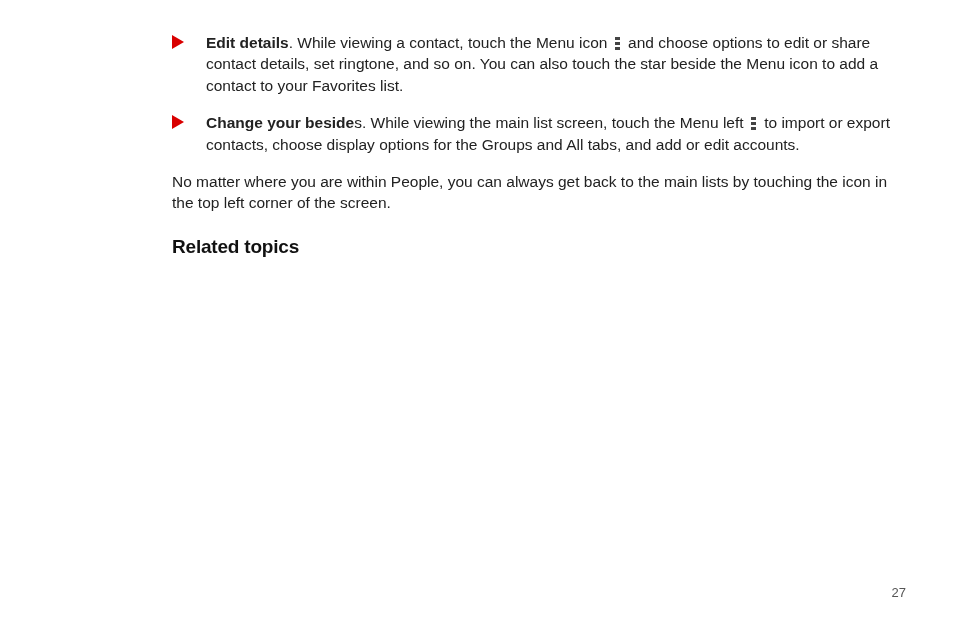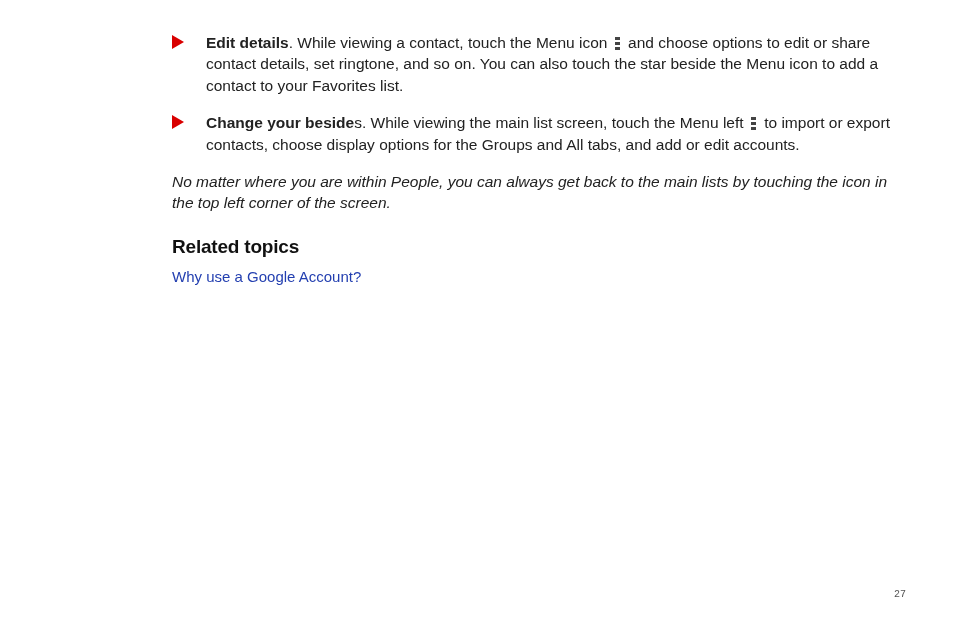--- a/index.html
+++ b/index.html
@@ -61,41 +61,39 @@
     height: 3px;
     background: #444;
     margin-bottom: 2px;
   }
   .menu-icon span:last-child { margin-bottom: 0; }
   p.body {
     font-size: 15.5px;
     line-height: 1.38;
     color: #222;
     margin: 0 0 20px 0;
-    font-style: italic;
   }
   h3.related {
     font-size: 19px;
     font-weight: 700;
     color: #111;
     margin: 22px 0 10px 0;
     letter-spacing: -0.2px;
   }
   a.link {
     font-size: 15px;
     color: #233fb0;
     text-decoration: none;
   }
   .page-number {
     position: absolute;
     right: 48px;
     bottom: 36px;
-    font-size: 10px;
+    font-size: 13px;
     color: #555;
-    font-family: Liberation Mono, monospace;
   }
 </style>
 </head>
 <body>
 
 <div class="page">
   <div class="content">
 
     <ul class="bullets">
       <li>
@@ -105,18 +103,17 @@
       <li>
         <span class="tri"></span>
         <span class="bold">Change your beside</span><span>s</span><span>. While viewing the main list screen, touch the Menu left </span><span class="menu-icon"><span></span><span></span><span></span></span><span> to import or export contacts, choose display options for the Groups and All tabs, and add or edit accounts.</span>
       </li>
     </ul>
 
     <p class="body">No matter where you are within People, you can always get back to the main lists by touching the icon in the top left corner of the screen.</p>
 
     <h3 class="related">Related topics</h3>
 
-    <a href="#" class="link">Why use a Google Account?</a>
 
   </div>
 
   <div class="page-number">27</div>
 </div>
 
 </body></html>

